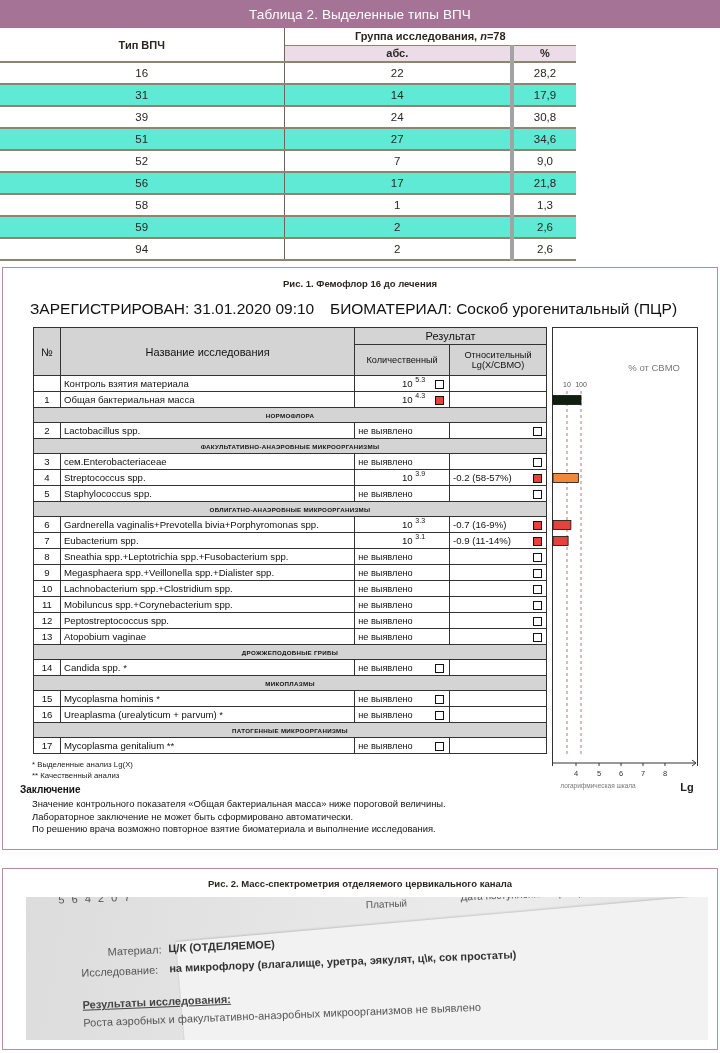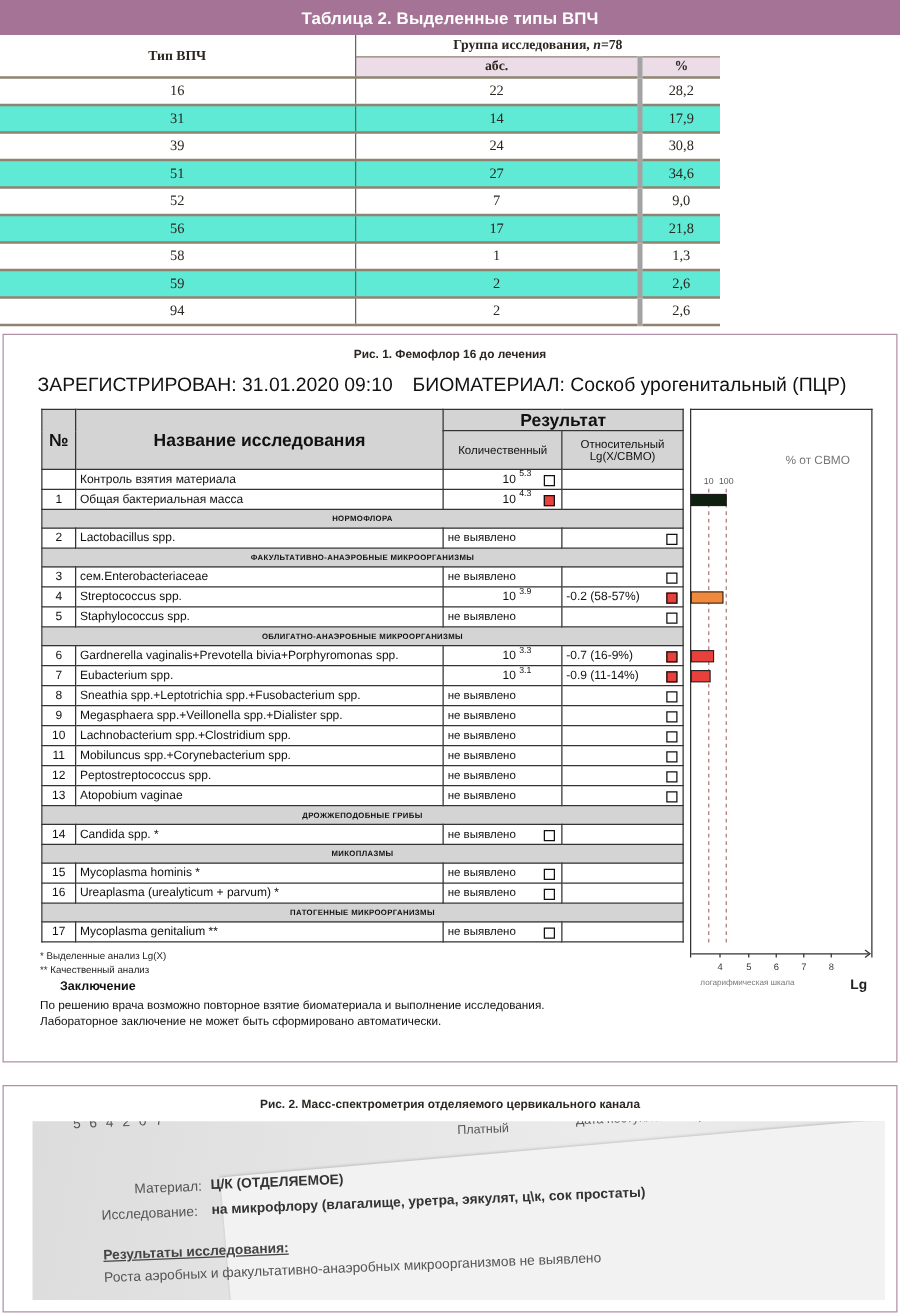--- a/index.html
+++ b/index.html
@@ -1,60 +1,60 @@
 <!DOCTYPE html>
 <html><head>
 <meta charset="utf-8">
 <style>
   *{box-sizing:border-box;margin:0;padding:0}
   body{width:720px;height:1053px;background:#fff;font-family:"Liberation Sans",sans-serif;color:#222;position:relative;overflow:hidden}
   
-  .t2-title{position:absolute;left:0;top:0;width:720px;height:28px;background:#a57395;color:#fff;font-weight:bold;font-size:13.5px;display:flex;align-items:center;justify-content:center;font-family:"Liberation Sans",sans-serif;letter-spacing:0.1px}
-  table.t2{position:absolute;left:0;top:28px;width:576px;border-collapse:collapse;font-size:11.5px;font-family:Liberation Serif, serif}
+  .t2-title{position:absolute;left:0;top:0;width:720px;height:28px;background:#a57395;color:#fff;font-weight:normal;font-size:13.5px;display:flex;align-items:center;justify-content:center;font-family:"Liberation Sans",sans-serif;letter-spacing:0.1px}
+  table.t2{position:absolute;left:0;top:28px;width:576px;border-collapse:collapse;font-size:11.5px;font-family:Liberation Sans, sans-serif}
   table.t2 td,table.t2 th{text-align:center;vertical-align:middle;height:22px;color:#2b2620}
   table.t2 th{font-weight:bold;font-size:11px}
   table.t2 tr.hdr1 th{height:17px}
   table.t2 tr.hdr2 th{height:17px;background:#ebdce7;border-top:1px solid #8f8472}
   table.t2 .c1{width:284px;border-right:1px solid #6e6558}
   table.t2 .c2{width:228px;border-right:4px solid #a3a3a3}
   table.t2 tbody tr{border-top:2px solid #8f8472}
   table.t2 tbody tr:last-child{border-bottom:2px solid #8f8472}
   table.t2 tbody tr.alt td{background:#5eead4}
   table.t2 thead tr.hdr1{border-bottom:0}
   
   .fig{position:absolute;border:1px solid #b28fa8}
   .fig1{left:2px;top:267px;width:716px;height:583px}
   .fig2{left:2px;top:868px;width:716px;height:182px}
   .fig-caption{position:absolute;left:0;width:100%;text-align:center;font-weight:bold;font-size:9.5px;color:#2b2620}
   .reg-line{position:absolute;left:30px;top:300px;font-size:15.5px;color:#111;white-space:nowrap}
   .reg-line .bm{position:absolute;left:300px;top:0}
   
   table.ff{position:absolute;left:33px;top:327px;width:514px;border-collapse:collapse;font-size:9.6px;color:#111}
   table.ff td,table.ff th{border:1px solid #333;height:16px;padding:0 3px;vertical-align:middle}
-  table.ff th{background:#d4d4d4;font-weight:bold;font-size:14px}
+  table.ff th{background:#d4d4d4;font-weight:normal;font-size:11px}
   table.ff .num{width:27px;text-align:center}
   table.ff .name{width:295px}
   table.ff .qty{width:95px}
   table.ff .rel{width:97px}
   table.ff th.sub{font-weight:normal;font-size:9.2px}
   table.ff tr.sec td{background:#d4d4d4;text-align:center;font-size:6.2px;font-weight:bold;letter-spacing:0.3px;height:15px}
   .qtycell{position:relative}
   .qtycell .val{position:absolute;right:24px;top:1px}
   .qtycell .val sup{font-size:7px;position:relative;top:-1px}
   .nd{font-size:9.2px}
   .box{display:inline-block;width:9px;height:9px;border:1px solid #111;background:#fff;vertical-align:middle}
   .box.red{background:#e8413c}
   .qtycell .box{position:absolute;right:5px;top:4px}
   .relcell{position:relative}
   .relcell .box{position:absolute;right:4px;top:4px}
   
   .chart-panel{position:absolute;left:552px;top:327px;width:146px;height:439px;border:1px solid #333;border-bottom:none;background:#fff}
   svg.chart{position:absolute;left:540px;top:327px;width:160px;height:460px;overflow:visible}
   .footnotes{position:absolute;left:32px;top:759px;font-size:7.8px;color:#222;line-height:11px}
-  .concl-h{position:absolute;left:48px;top:784px;font-weight:bold;font-size:10px;color:#111}
+  .concl-h{position:absolute;left:20px;top:784px;font-weight:bold;font-size:10px;color:#111}
   .concl{position:absolute;left:32px;top:798px;font-size:9.4px;line-height:12.5px;color:#111;width:520px}
   
   .photo{position:absolute;left:26px;top:897px;width:682px;height:143px;background:linear-gradient(100deg,#dcdcdc 0%,#e6e6e6 40%,#ececec 70%,#e2e2e2 100%);overflow:hidden}
   .photo .paper{position:absolute;left:0;top:0;width:100%;height:100%;transform:rotate(-2.3deg);transform-origin:0 100%}
   .ptxt{position:absolute;white-space:nowrap;color:#555;font-size:10px}
   .ptxt.b{color:#333;font-weight:bold}
   .sheet{position:absolute;left:150px;top:45px;width:720px;height:160px;background:#f2f2f2;transform:rotate(-5deg);transform-origin:0 0;box-shadow:0 -1px 2px rgba(0,0,0,0.15)}
 </style>
 </head>
 <body>
@@ -328,22 +328,23 @@
     <text x="58" y="461" font-size="6.5" text-anchor="middle" font-family="Liberation Sans, sans-serif" fill="#777" font-weight="normal">логарифмическая шкала</text>
     <text x="147" y="464" font-size="11" text-anchor="middle" font-family="Liberation Sans, sans-serif" fill="#222" font-weight="bold">Lg</text>
   </svg>
 
 <div class="footnotes">
   <div>*  Выделенные анализ Lg(X)</div>
   <div>** Качественный анализ</div>
 </div>
 <div class="concl-h">Заключение</div>
 <div class="concl">
+  <div>Значение контрольного показателя «Общая бактериальная масса» ниже пороговой величины.</div>
+  <div>Лабораторное заключение не может быть сформировано автоматически.</div>
   <div>По решению врача возможно повторное взятие биоматериала и выполнение исследования.</div>
-  <div>Лабораторное заключение не может быть сформировано автоматически.</div>
 </div>
 
 <div class="fig fig2">
   <div class="fig-caption" style="top:9px">Рис. 2. Масс-спектрометрия отделяемого цервикального канала</div>
 </div>
 <div class="photo">
   <div class="sheet"></div>
   <div class="paper">
     <div class="ptxt" style="left:38px;top:-2px;font-size:11px;letter-spacing:2px">5  6  4  2  0  7</div>
 

